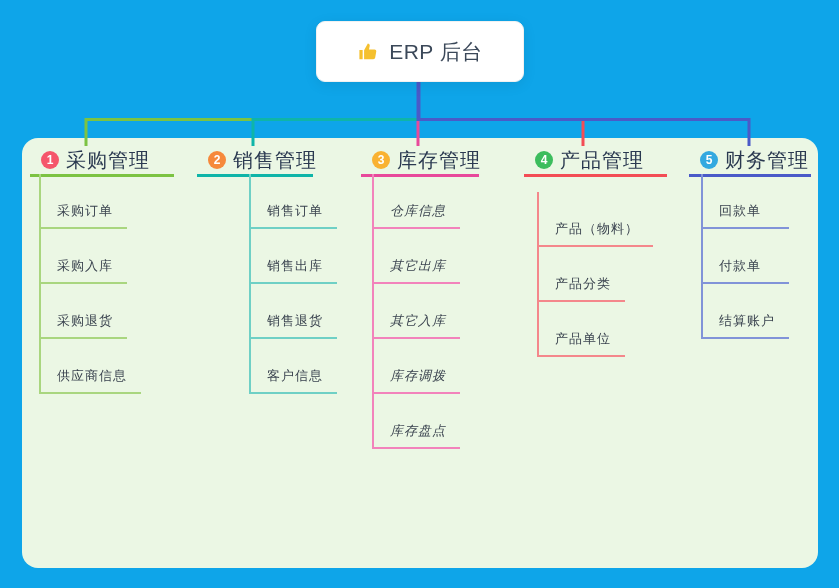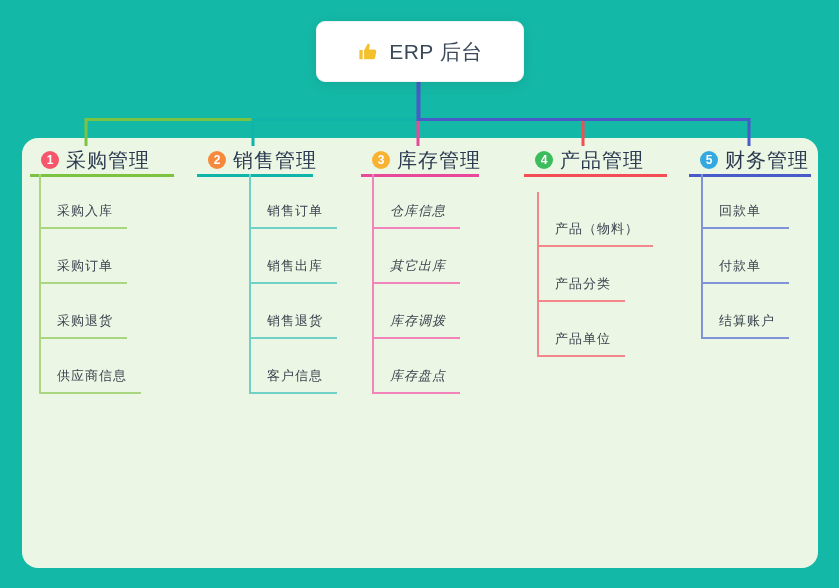--- a/index.html
+++ b/index.html
@@ -1,18 +1,18 @@
 <!DOCTYPE html>
 <html><head>
 <meta charset="utf-8">
 <style>
   * { margin:0; padding:0; box-sizing:border-box; }
   html,body { width:839px; height:588px; background:#ffffff;
     font-family:"Liberation Sans","DejaVu Sans",sans-serif; }
-  #stage { position:relative; width:839px; height:588px; overflow:hidden; background:#14b8a6; }
+  #stage { position:relative; width:839px; height:588px; overflow:hidden; background:#0ea5e9; }
 
   
   .root-node { position:absolute; left:316px; top:21px; width:208px; height:61px;
     background:#fff; border:1px solid #f1f1f1; border-radius:9px;
     box-shadow:0 3px 14px rgba(0,0,0,.08);
     display:flex; align-items:center; justify-content:center; gap:9px; z-index:3; }
   .root-node .title { font-size:21px; color:#3b4859; font-weight:500; letter-spacing:.5px; }
   .thumb-icon { width:23px; height:23px; display:inline-block; }
 
   
@@ -68,24 +68,24 @@
     <span class="title">ERP 后台</span>
   </div>
 
     <div>
       <div class="branch-header" style="left: 30px; top: 146px; width: 144px; --line: #7cc342;">
         <span class="badge" style="--badge: #f5566b; background: rgb(245, 86, 107);">1</span>
         <span class="branch-label">采购管理</span>
       </div>
       <ul class="children" style="left: 39px; top: 174px; --child: #a9d67f;">
         <li>
-          <span>采购入库</span>
+          <span>采购订单</span>
         </li>
         <li>
-          <span>采购订单</span>
+          <span>采购入库</span>
         </li>
         <li>
           <span>采购退货</span>
         </li>
         <li>
           <span>供应商信息</span>
         </li>
       </ul>
     </div>
 
@@ -114,20 +114,23 @@
       <div class="branch-header" style="left: 361px; top: 146px; width: 118px; --line: #e8499b;">
         <span class="badge" style="--badge: #f9b232; background: rgb(249, 178, 50);">3</span>
         <span class="branch-label">库存管理</span>
       </div>
       <ul class="children" style="left: 372px; top: 174px; font-style: italic; --child: #f283bb;">
         <li>
           <span>仓库信息</span>
         </li>
         <li>
           <span>其它出库</span>
+        </li>
+        <li>
+          <span>其它入库</span>
         </li>
         <li>
           <span>库存调拨</span>
         </li>
         <li>
           <span>库存盘点</span>
         </li>
       </ul>
     </div>
 

